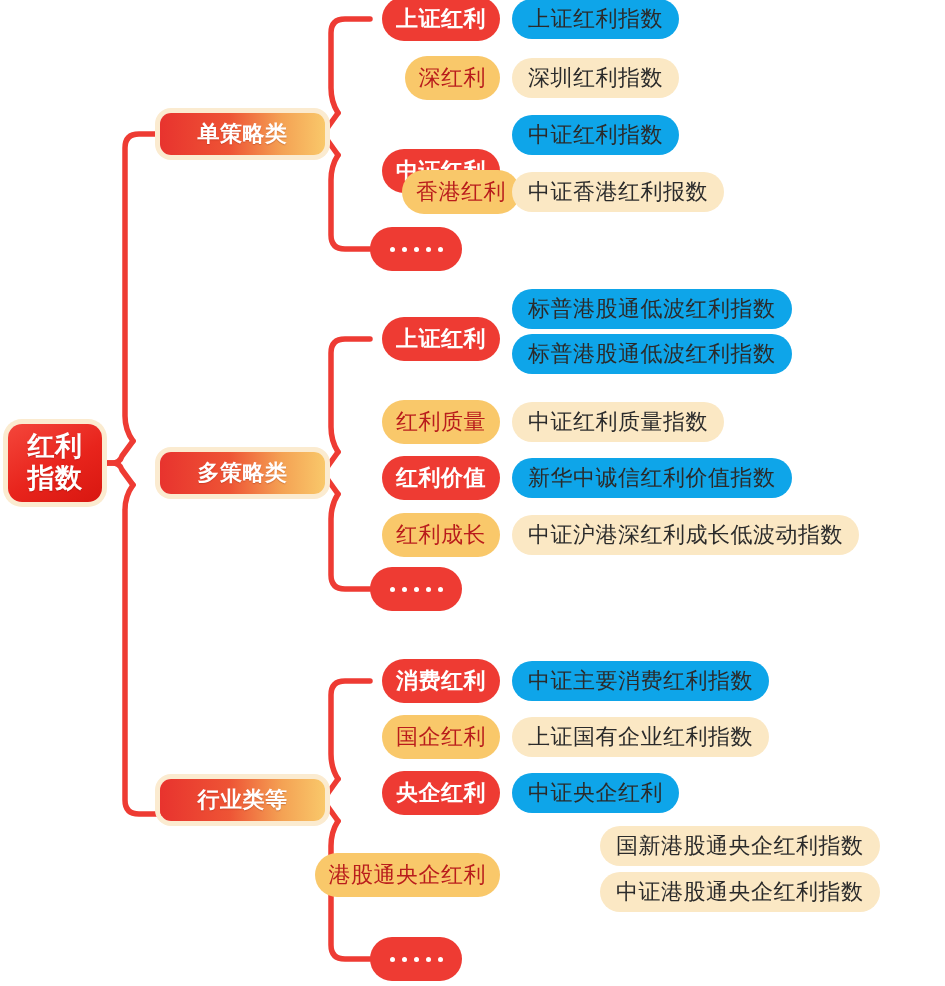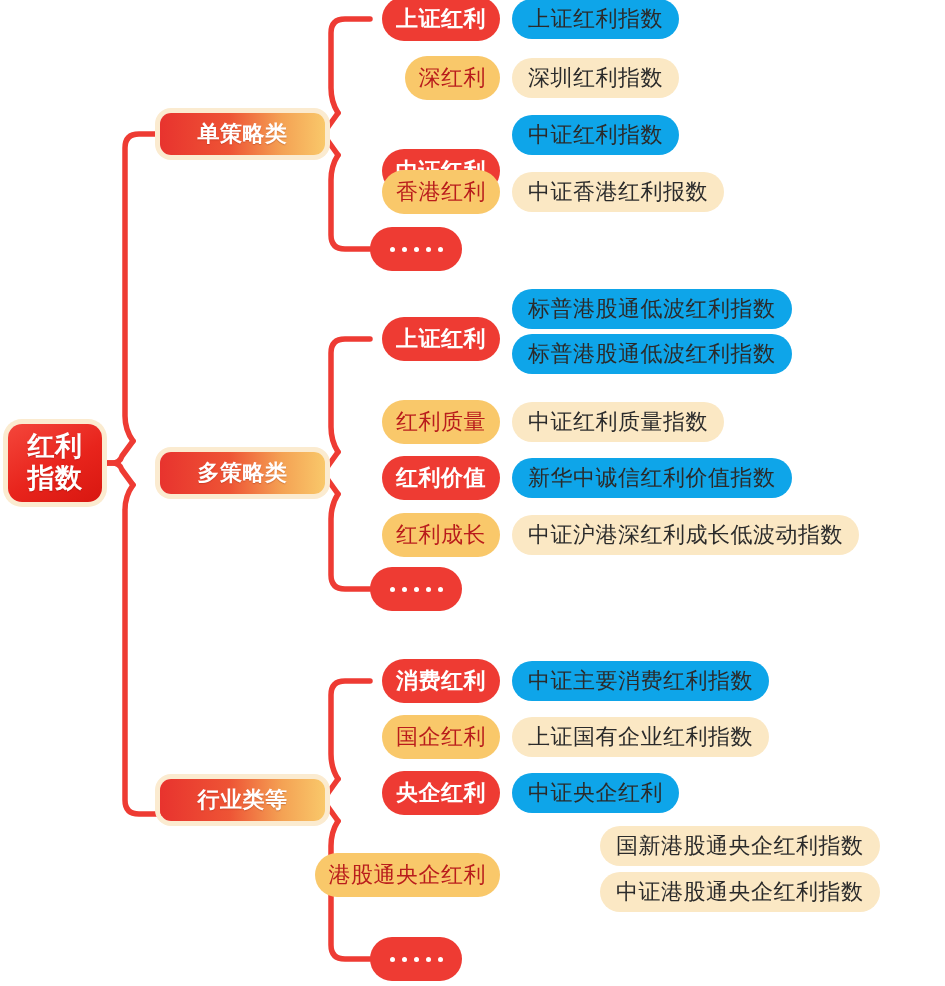--- a/index.html
+++ b/index.html
@@ -141,21 +141,21 @@
       </div>
       <div class="node desc cream" style="left: 512px; top: 58px;">
         <span>深圳红利指数</span>
       </div>
       <div class="node key red" style="top: 113px; right: 445px; margin-top: 36px;">
         <span>中证红利</span>
       </div>
       <div class="node desc pink" style="left: 512px; top: 115px;">
         <span>中证红利指数</span>
       </div>
-      <div class="node key orange" style="top: 170px; right: 445px;">
+      <div class="node key orange" style="top: 170px; right: 425px;">
         <span>香港红利</span>
       </div>
       <div class="node desc cream" style="left: 512px; top: 172px;">
         <span>中证香港红利报数</span>
       </div>
       <div class="node ellipsis" style="top: 227px; left: 370px;">
         <span class="dots">
           <i></i>
           <i></i>
           <i></i>

